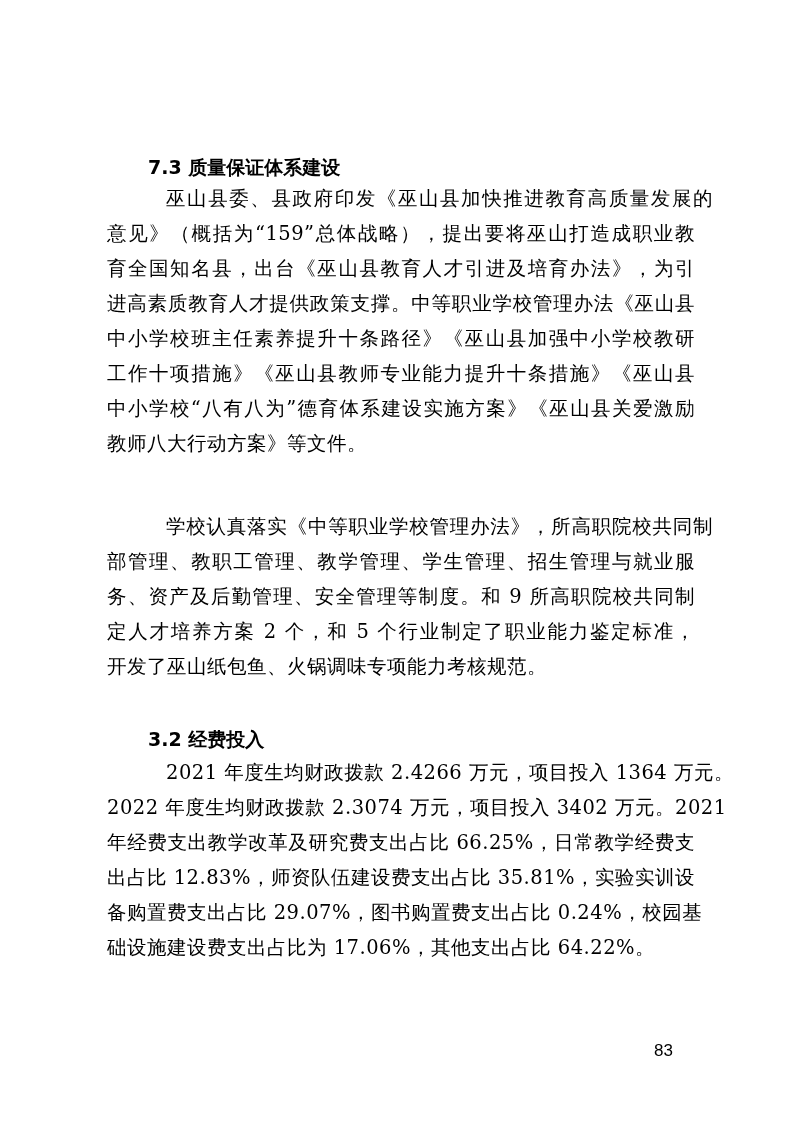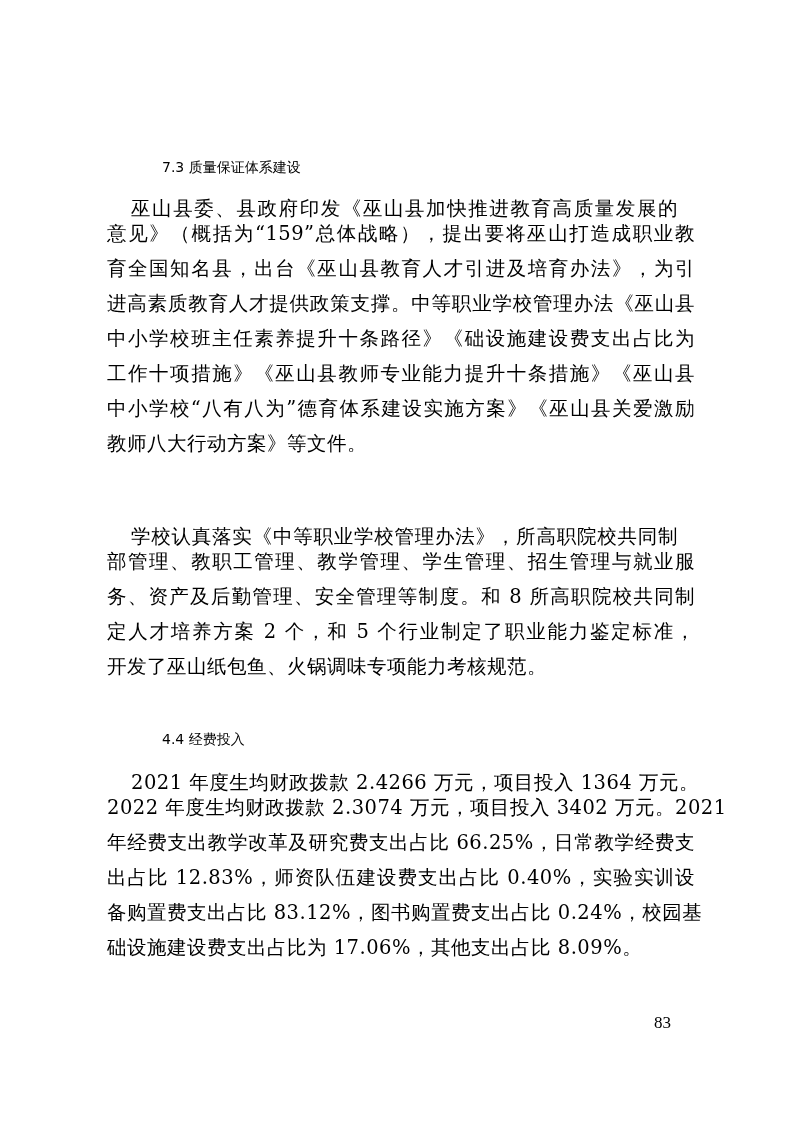--- a/index.html
+++ b/index.html
@@ -1,51 +1,51 @@
 <!DOCTYPE html>
 <html><head>
 <meta charset="utf-8">
 <style>
   html, body { margin: 0; padding: 0; background: #ffffff; }
   body { width: 794px; height: 1123px; position: relative; overflow: hidden;
          font-family: "DejaVu Serif", "Liberation Serif", serif; color: #000; }
   .page { position: absolute; left: 107px; top: 0; width: 588px; }
-  .heading { position: absolute; left: 55px; font-family: "DejaVu Sans", "Liberation Sans", sans-serif;
-             font-weight: normal; font-size: 14px; line-height: 24px; white-space: nowrap; }
+  .heading { position: absolute; left: 41px; font-family: "DejaVu Sans", "Liberation Sans", sans-serif;
+             font-weight: bold; font-size: 19px; line-height: 24px; white-space: nowrap; }
   .line { position: absolute; left: 0; width: 588px; font-size: 19.5px; line-height: 26px;
           white-space: nowrap; text-align: justify; text-align-last: justify; letter-spacing: 0.5px; }
-  .line.indent { left: 24px; width: 547px; margin-top: 10px; }
+  .line.indent { left: 59px; width: 547px; }
   .line.last { text-align-last: left; }
-  .page-number { position: absolute; left: 654px; top: 1013px; font-family: Liberation Serif, serif;
+  .page-number { position: absolute; left: 654px; top: 1041px; font-family: Liberation Sans, sans-serif;
                  font-size: 17px; }
 </style>
 </head>
 <body>
 
 <div class="page">
   <div class="heading" style="top:155px">7.3 质量保证体系建设</div>
 
   <div class="line indent" style="top:186px">巫山县委、县政府印发《巫山县加快推进教育高质量发展的</div>
   <div class="line" style="top:221px">意见》（概括为“159”总体战略），提出要将巫山打造成职业教</div>
   <div class="line" style="top:256px">育全国知名县，出台《巫山县教育人才引进及培育办法》，为引</div>
   <div class="line" style="top:291px">进高素质教育人才提供政策支撑。中等职业学校管理办法《巫山县</div>
-  <div class="line" style="top:326px">中小学校班主任素养提升十条路径》《础设施建设费支出占比为</div>
+  <div class="line" style="top:326px">中小学校班主任素养提升十条路径》《巫山县加强中小学校教研</div>
   <div class="line" style="top:361px">工作十项措施》《巫山县教师专业能力提升十条措施》《巫山县</div>
   <div class="line" style="top:396px">中小学校“八有八为”德育体系建设实施方案》《巫山县关爱激励</div>
   <div class="line last" style="top:431px">教师八大行动方案》等文件。</div>
 
   <div class="line indent" style="top:514px">学校认真落实《中等职业学校管理办法》，所高职院校共同制</div>
   <div class="line" style="top:549px">部管理、教职工管理、教学管理、学生管理、招生管理与就业服</div>
-  <div class="line" style="top:584px">务、资产及后勤管理、安全管理等制度。和 8 所高职院校共同制</div>
+  <div class="line" style="top:584px">务、资产及后勤管理、安全管理等制度。和 9 所高职院校共同制</div>
   <div class="line" style="top:619px">定人才培养方案 2 个，和 5 个行业制定了职业能力鉴定标准，</div>
   <div class="line last" style="top:654px">开发了巫山纸包鱼、火锅调味专项能力考核规范。</div>
 
-  <div class="heading" style="top:727px">4.4 经费投入</div>
+  <div class="heading" style="top:727px">3.2 经费投入</div>
 
   <div class="line indent" style="top:760px">2021 年度生均财政拨款 2.4266 万元，项目投入 1364 万元。</div>
   <div class="line" style="top:795px">2022 年度生均财政拨款 2.3074 万元，项目投入 3402 万元。2021</div>
   <div class="line" style="top:830px">年经费支出教学改革及研究费支出占比 66.25%，日常教学经费支</div>
-  <div class="line" style="top:865px">出占比 12.83%，师资队伍建设费支出占比 0.40%，实验实训设</div>
-  <div class="line" style="top:900px">备购置费支出占比 83.12%，图书购置费支出占比 0.24%，校园基</div>
-  <div class="line last" style="top:935px">础设施建设费支出占比为 17.06%，其他支出占比 8.09%。</div>
+  <div class="line" style="top:865px">出占比 12.83%，师资队伍建设费支出占比 35.81%，实验实训设</div>
+  <div class="line" style="top:900px">备购置费支出占比 29.07%，图书购置费支出占比 0.24%，校园基</div>
+  <div class="line last" style="top:935px">础设施建设费支出占比为 17.06%，其他支出占比 64.22%。</div>
 </div>
 
 <div class="page-number">83</div>
 
 </body></html>

